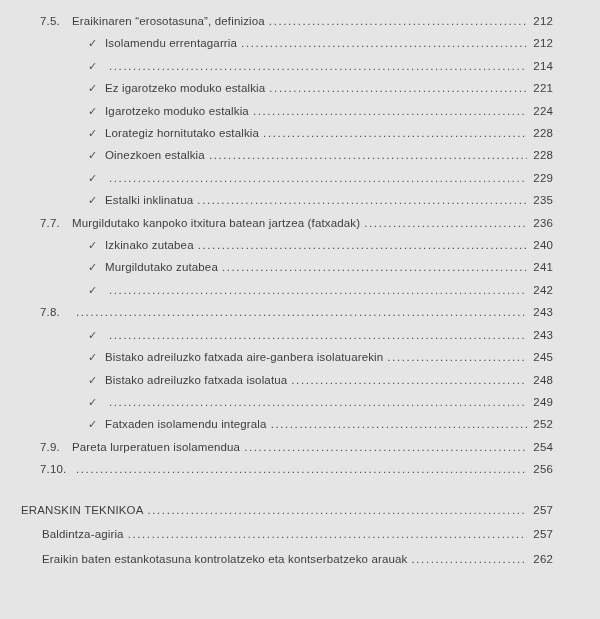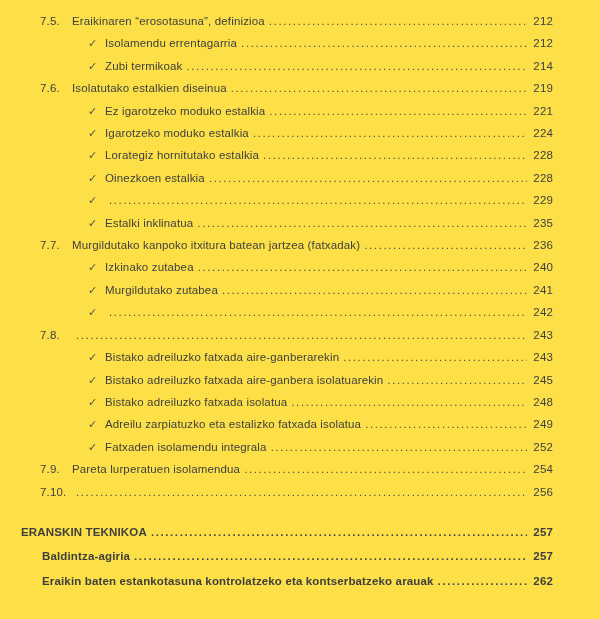--- a/index.html
+++ b/index.html
@@ -6,21 +6,21 @@
     margin: 0;
     padding: 0;
     background: #ffffff;
   }
   .page {
     position: relative;
     width: 600px;
     height: 619px;
     box-sizing: border-box;
     padding: 10px 47px 0 21px;
-    background: #fde047;
+    background: #e5e5e5;
     font-family: "Liberation Sans", "DejaVu Sans", sans-serif;
     font-size: 11.5px;
     color: #3e3e3e;
     letter-spacing: 0.15px;
     overflow: hidden;
   }
   .row {
     display: flex;
     align-items: baseline;
     line-height: 22.4px;
@@ -60,21 +60,20 @@
   .row .page-num {
     flex: 0 0 auto;
     text-align: right;
     min-width: 22px;
   }
   .appendix {
     margin-top: 17px;
   }
   .appendix .row {
     line-height: 24.5px;
-    font-weight: bold;
   }
   .appendix .row.top-level {
     padding-left: 0;      
   }
   .appendix .row.sub-level {
     padding-left: 21px;   
     justify-content: center;
   }
 </style>
 </head>
@@ -90,31 +89,24 @@
       <span class="page-num">212</span>
     </div>
     <div class="row sub">
       <span class="check">✓</span>
       <span class="label">Isolamendu errentagarria</span>
       <span class="dots"></span>
       <span class="page-num">212</span>
     </div>
     <div class="row sub">
       <span class="check">✓</span>
-      <span class="label">Zubi termikoak</span>
       <span class="dots"></span>
       <span class="page-num">214</span>
     </div>
 
-    <div class="row section">
-      <span class="num">7.6.</span>
-      <span class="label">Isolatutako estalkien diseinua</span>
-      <span class="dots"></span>
-      <span class="page-num">219</span>
-    </div>
     <div class="row sub">
       <span class="check">✓</span>
       <span class="label">Ez igarotzeko moduko estalkia</span>
       <span class="dots"></span>
       <span class="page-num">221</span>
     </div>
     <div class="row sub">
       <span class="check">✓</span>
       <span class="label">Igarotzeko moduko estalkia</span>
       <span class="dots"></span>
@@ -168,39 +160,37 @@
       <span class="page-num">242</span>
     </div>
 
     <div class="row section">
       <span class="num">7.8.</span>
       <span class="dots"></span>
       <span class="page-num">243</span>
     </div>
     <div class="row sub">
       <span class="check">✓</span>
-      <span class="label">Bistako adreiluzko fatxada aire-ganberarekin</span>
       <span class="dots"></span>
       <span class="page-num">243</span>
     </div>
     <div class="row sub">
       <span class="check">✓</span>
       <span class="label">Bistako adreiluzko fatxada aire-ganbera isolatuarekin</span>
       <span class="dots"></span>
       <span class="page-num">245</span>
     </div>
     <div class="row sub">
       <span class="check">✓</span>
       <span class="label">Bistako adreiluzko fatxada isolatua</span>
       <span class="dots"></span>
       <span class="page-num">248</span>
     </div>
     <div class="row sub">
       <span class="check">✓</span>
-      <span class="label">Adreilu zarpiatuzko eta estalizko fatxada isolatua</span>
       <span class="dots"></span>
       <span class="page-num">249</span>
     </div>
     <div class="row sub">
       <span class="check">✓</span>
       <span class="label">Fatxaden isolamendu integrala</span>
       <span class="dots"></span>
       <span class="page-num">252</span>
     </div>
 

